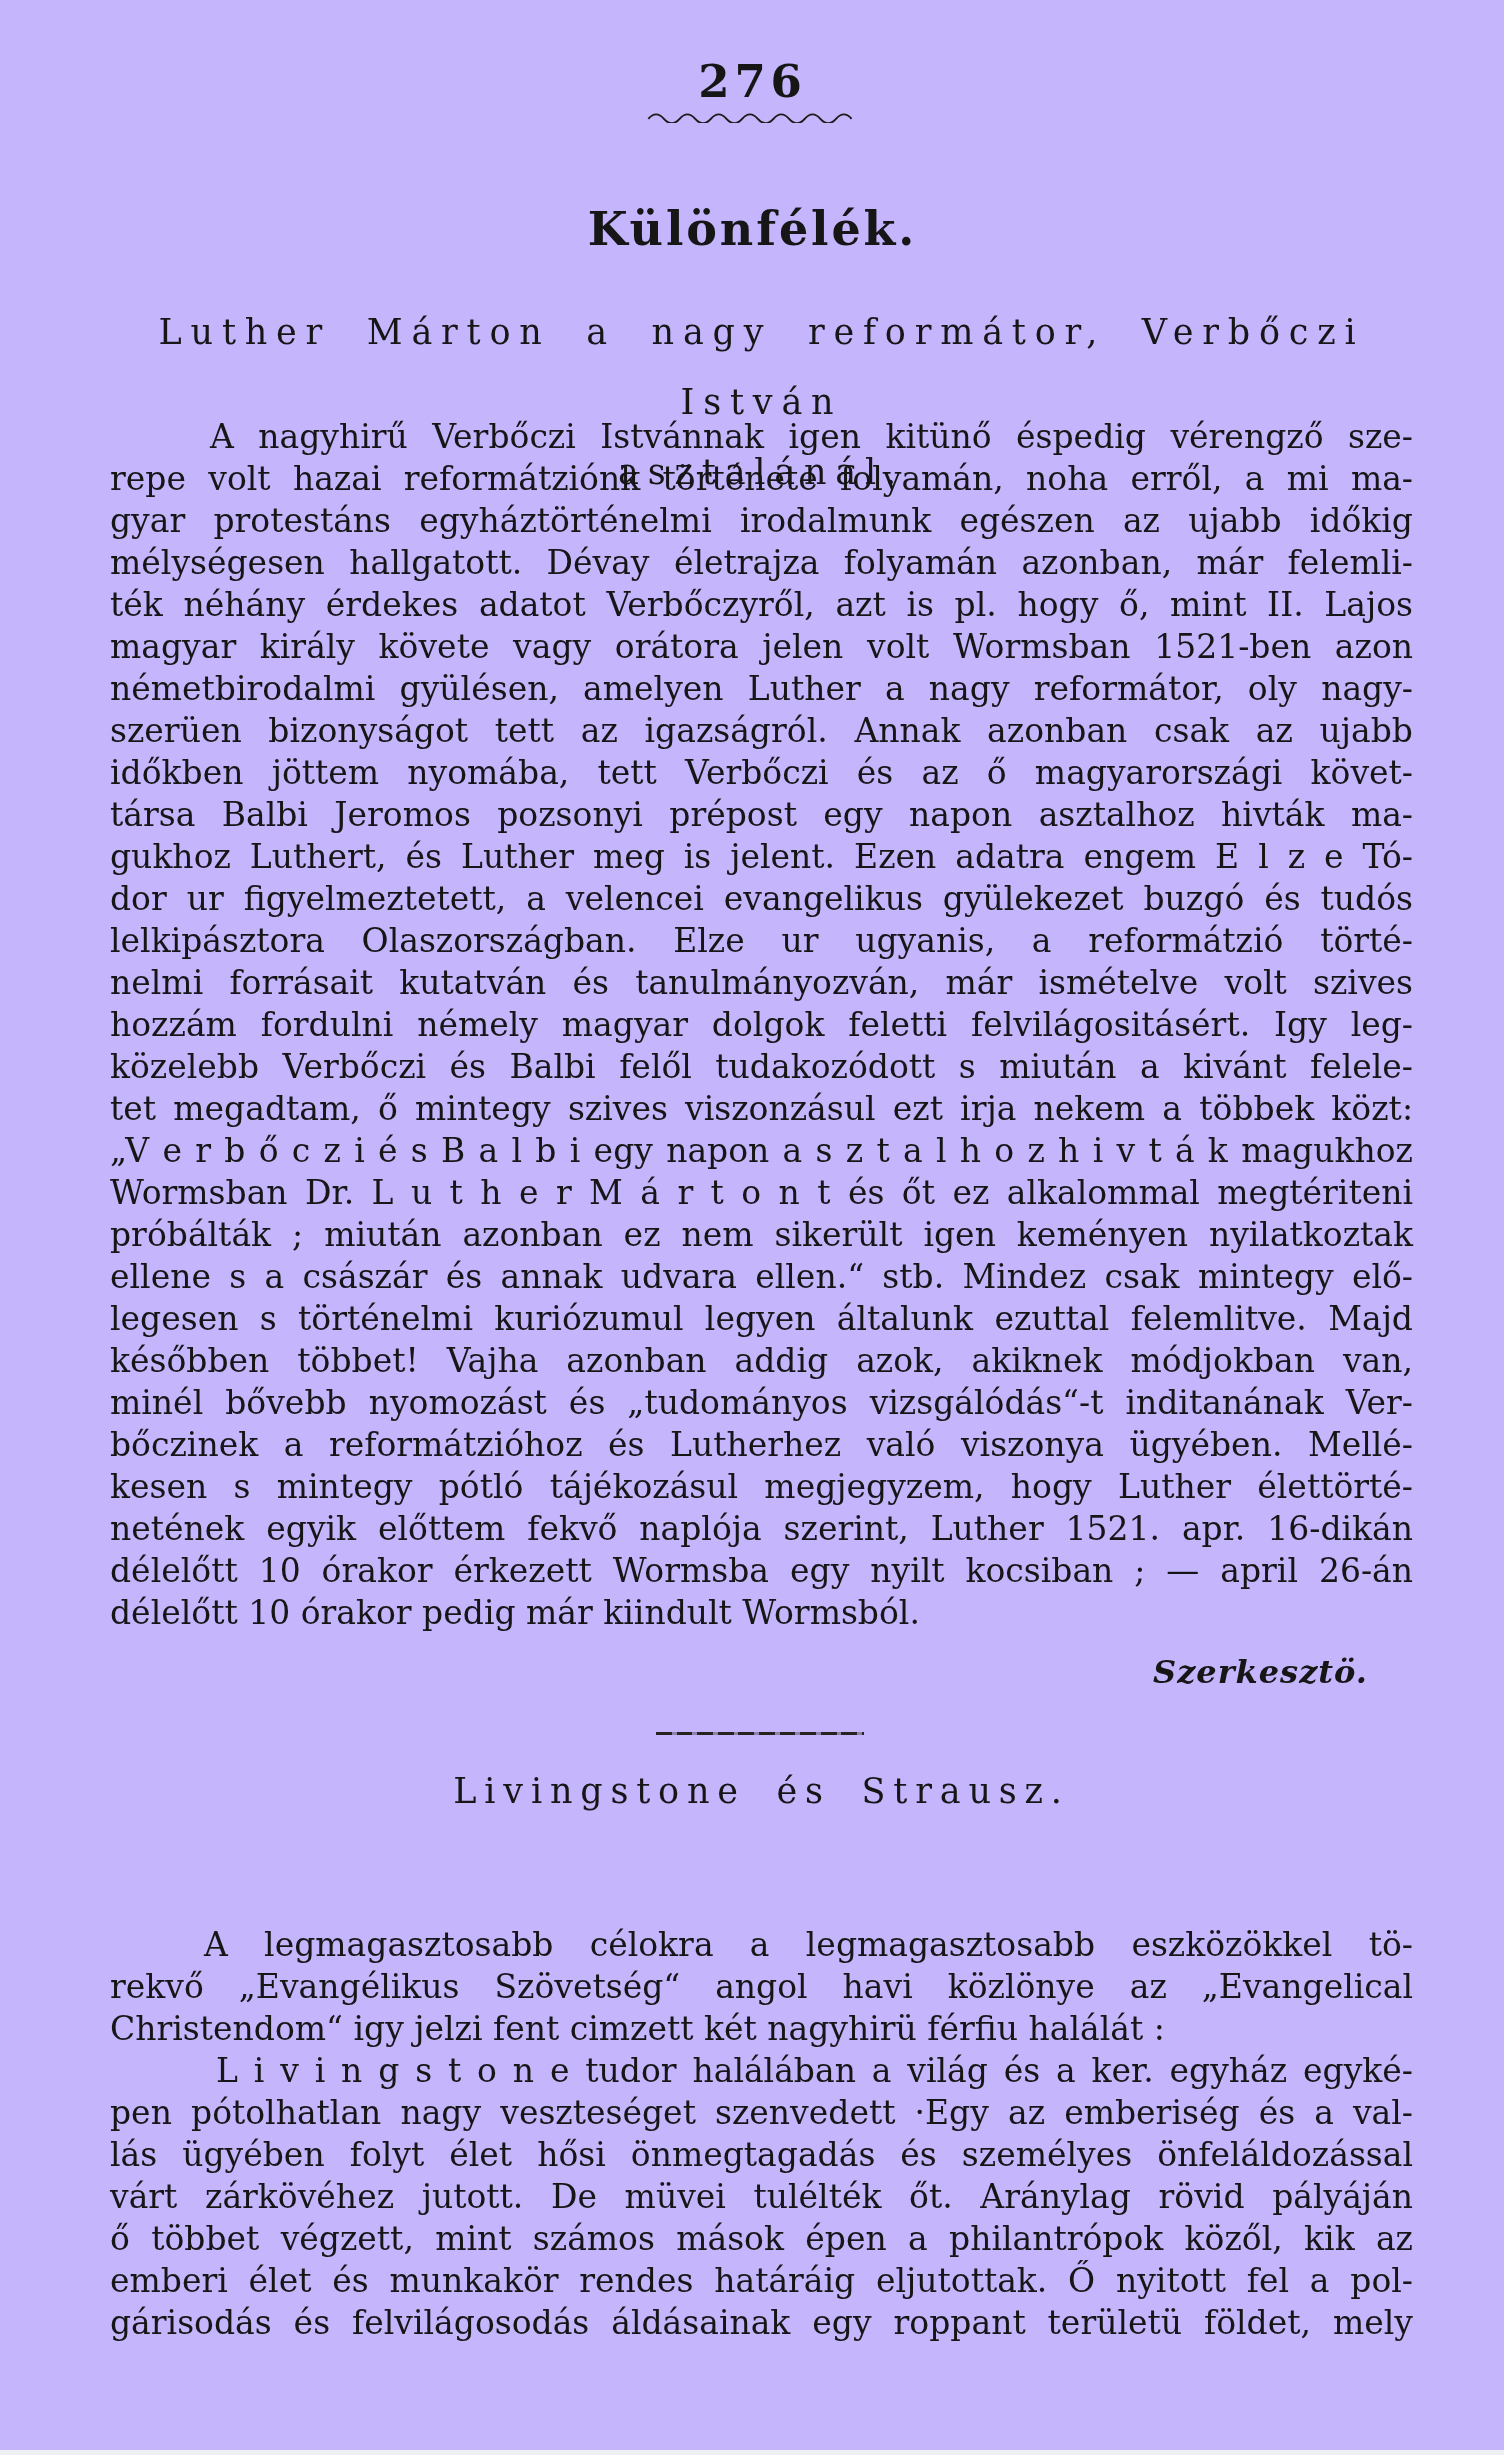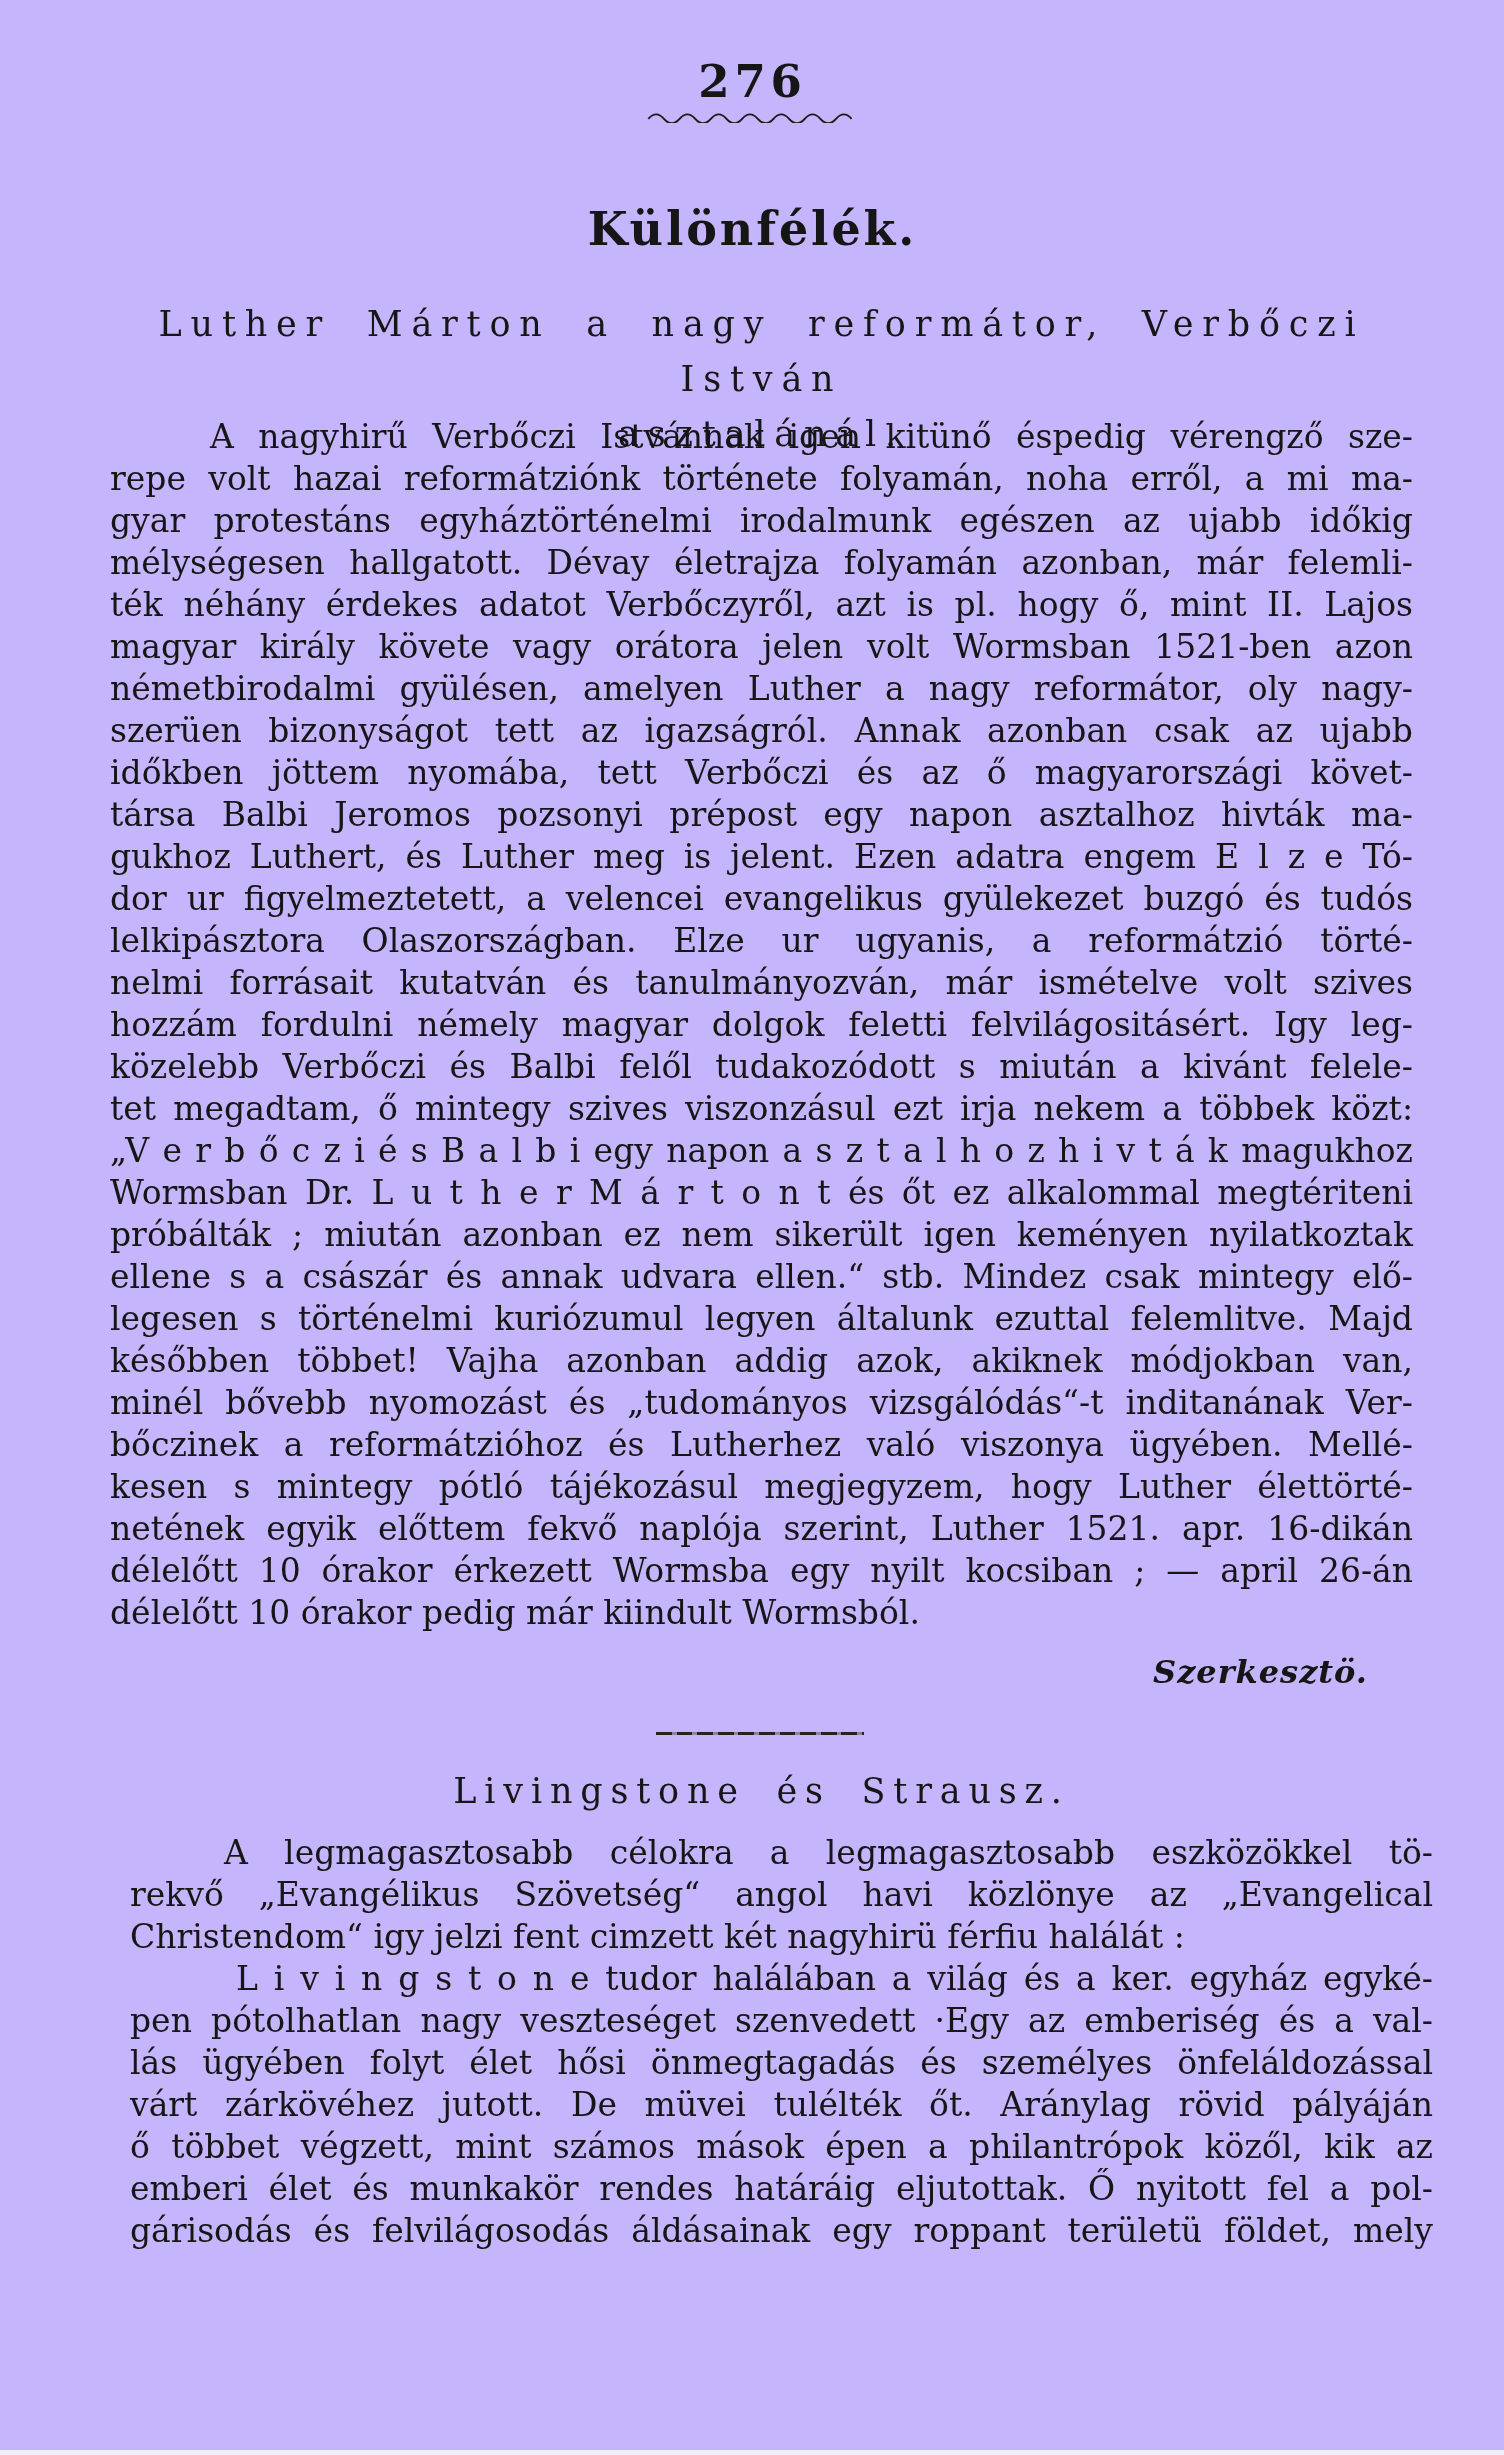--- a/index.html
+++ b/index.html
@@ -31,31 +31,31 @@
     text-align: center;
     font-size: 46px;
     font-weight: 700;
     letter-spacing: 2.9px;
   }
   .title {
     position: absolute;
     top: 297px; left: 110px; width: 1303px;
     text-align: center;
     font-size: 35px;
-    line-height: 55px;
+    line-height: 70px;
     letter-spacing: 8.8px;
     word-spacing: 15.7px;
   }
   .body-block {
     position: absolute;
     left: 110px; width: 1303px;
     font-size: 33px;
   }
   .b1 { top: 416px; }
-  .b2 { top: 1832px; margin-left: 20px; }
+  .b2 { top: 1924px; }
   .line {
     line-height: 42px;
     text-align: justify;
     text-align-last: justify;
   }
   .line.short { text-align-last: left; }
   .signature {
     position: absolute;
     top: 1653px;
     right: 137px;

